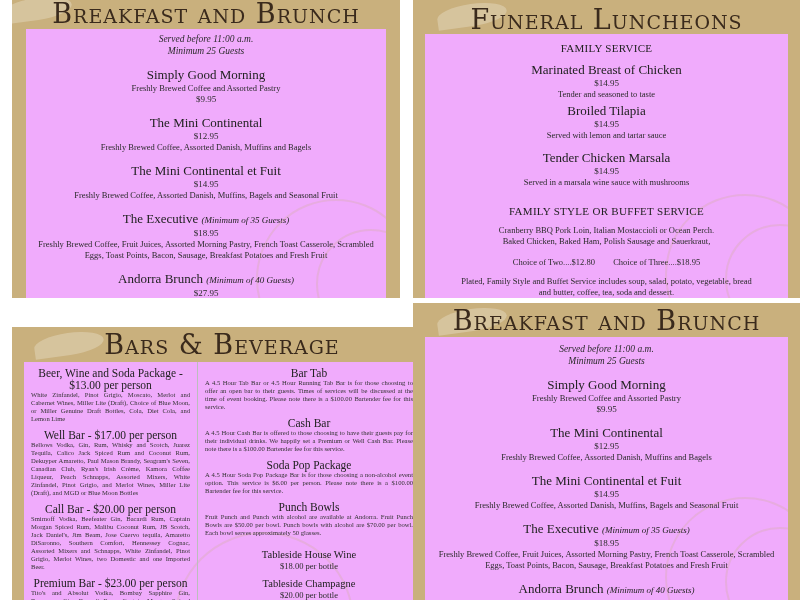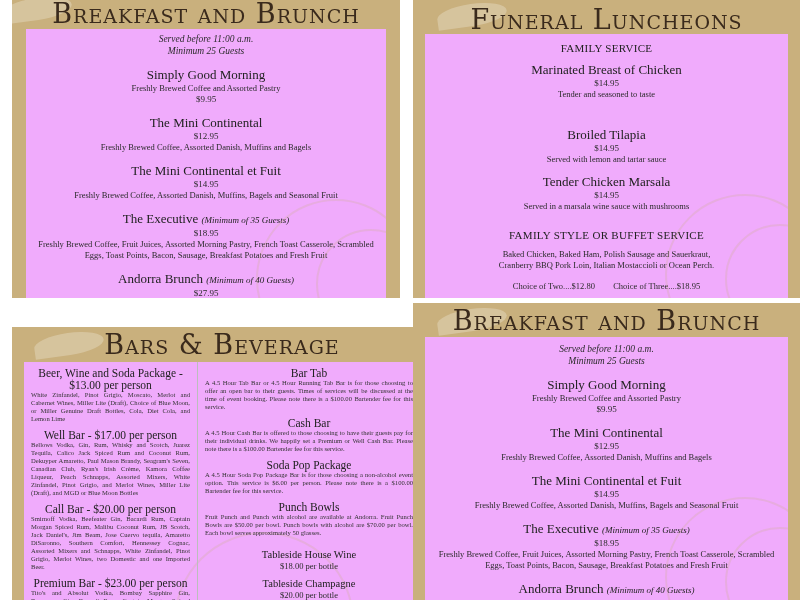--- a/index.html
+++ b/index.html
@@ -110,35 +110,35 @@
   <div class="body">
     <div class="swirl" style="left:240px;top:160px;width:160px;height:160px;"></div>
     <div class="swirl" style="left:300px;top:190px;width:110px;height:110px;"></div>
     <div class="hdr" style="margin-top:8px">FAMILY SERVICE</div>
 
     <div class="item" style="margin-top:8px">
       <div class="item-name">Marinated Breast of Chicken</div>
       <div class="price">$14.95</div>
       <div class="desc">Tender and seasoned to taste</div>
     </div>
-    <div class="item" style="margin-top:27px">
+    <div class="item" style="margin-top:3px">
       <div class="item-name">Broiled Tilapia</div>
       <div class="price">$14.95</div>
       <div class="desc">Served with lemon and tartar sauce</div>
     </div>
     <div class="item" style="margin-top:9px">
       <div class="item-name">Tender Chicken Marsala</div>
       <div class="price">$14.95</div>
       <div class="desc">Served in a marsala wine sauce with mushrooms</div>
     </div>
 
     <div class="hdr" style="margin-top:17px">FAMILY STYLE OR BUFFET SERVICE</div>
     <div style="margin-top:8px">
+      <div class="desc">Cranberry BBQ Pork Loin, Italian Mostaccioli or Ocean Perch.</div>
       <div class="desc">Baked Chicken, Baked Ham, Polish Sausage and Sauerkraut,</div>
-      <div class="desc">Cranberry BBQ Pork Loin, Italian Mostaccioli or Ocean Perch.</div>
     </div>
     <div class="desc" style="margin-top:10px">
       <span>Choice of Two....$12.80</span>
       <span style="display:inline-block;width:14px"></span>
       <span>Choice of Three....$18.95</span>
     </div>
     <div class="desc" style="margin-top:8px;padding:0 30px">Plated, Family Style and Buffet Service includes soup, salad, potato, vegetable, bread and butter, coffee, tea, soda and dessert.</div>
   </div>
 </div>
 

